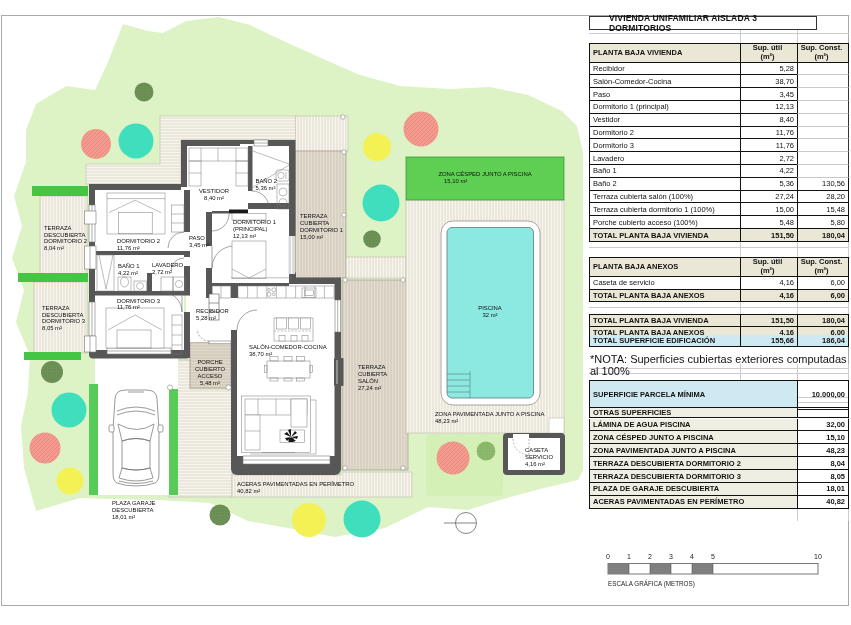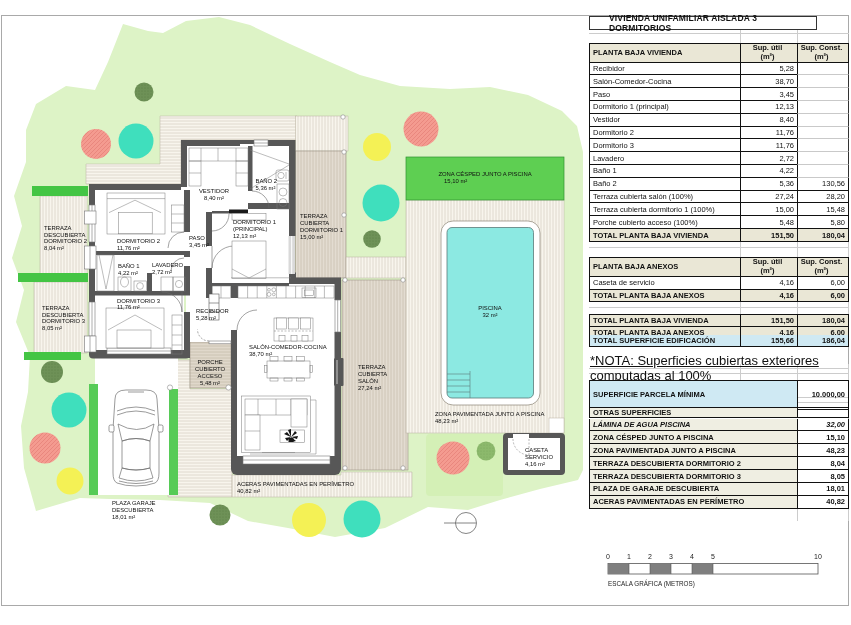--- a/index.html
+++ b/index.html
@@ -618,32 +618,32 @@
     <div class="cn beige">TOTAL PLANTA BAJA ANEXOS</div>
     <div class="cu beige">4,16</div>
     <div class="cs beige">6,00</div>
   </div>
 <div class="trow f75 b" style="top:335px;height:12.4px;">
     <div class="cn blue">TOTAL SUPERFICIE EDIFICACIÓN</div>
     <div class="cu blue">155,66</div>
     <div class="cs blue">186,04</div>
   </div>
 
-<div style="position:absolute;left:590px;top:353px;font-size:13px;color:#111;text-decoration:underline;">*NOTA: Superficies cubiertas exteriores computadas al 100%</div>
+<div style="position:absolute;left:590px;top:353px;font-size:11px;color:#111;">*NOTA: Superficies cubiertas exteriores computadas al 100%</div>
 
 <div class="trow bt f75 b" style="top:379.8px;height:30px;">
     <div class="cn blue" style="width:208px;">SUPERFICIE PARCELA MÍNIMA</div>
     <div class="cs" style="width:52px;">10.000,00</div>
   </div>
 
 <div class="trow bt f75 b" style="top:406.8px;height:11.7px;">
     <div class="cn otr" style="width:208px;">OTRAS SUPERFICIES</div>
     <div class="cs" style="width:52px;"></div>
   </div>
-<div class="trow f75 b" style="top:418.5px;height:12.9px;font-style:italic;">
+<div class="trow f75 b" style="top:418.5px;height:12.9px;">
     <div class="cn otr" style="width:208px;">LÁMINA DE AGUA PISCINA</div>
     <div class="cs" style="width:52px;">32,00</div>
   </div>
 <div class="trow f75 b" style="top:431.4px;height:12.9px;">
     <div class="cn otr" style="width:208px;">ZONA CÉSPED JUNTO A PISCINA</div>
     <div class="cs" style="width:52px;">15,10</div>
   </div>
 <div class="trow f75 b" style="top:444.3px;height:12.9px;">
     <div class="cn otr" style="width:208px;">ZONA PAVIMENTADA JUNTO A PISCINA</div>
     <div class="cs" style="width:52px;">48,23</div>

